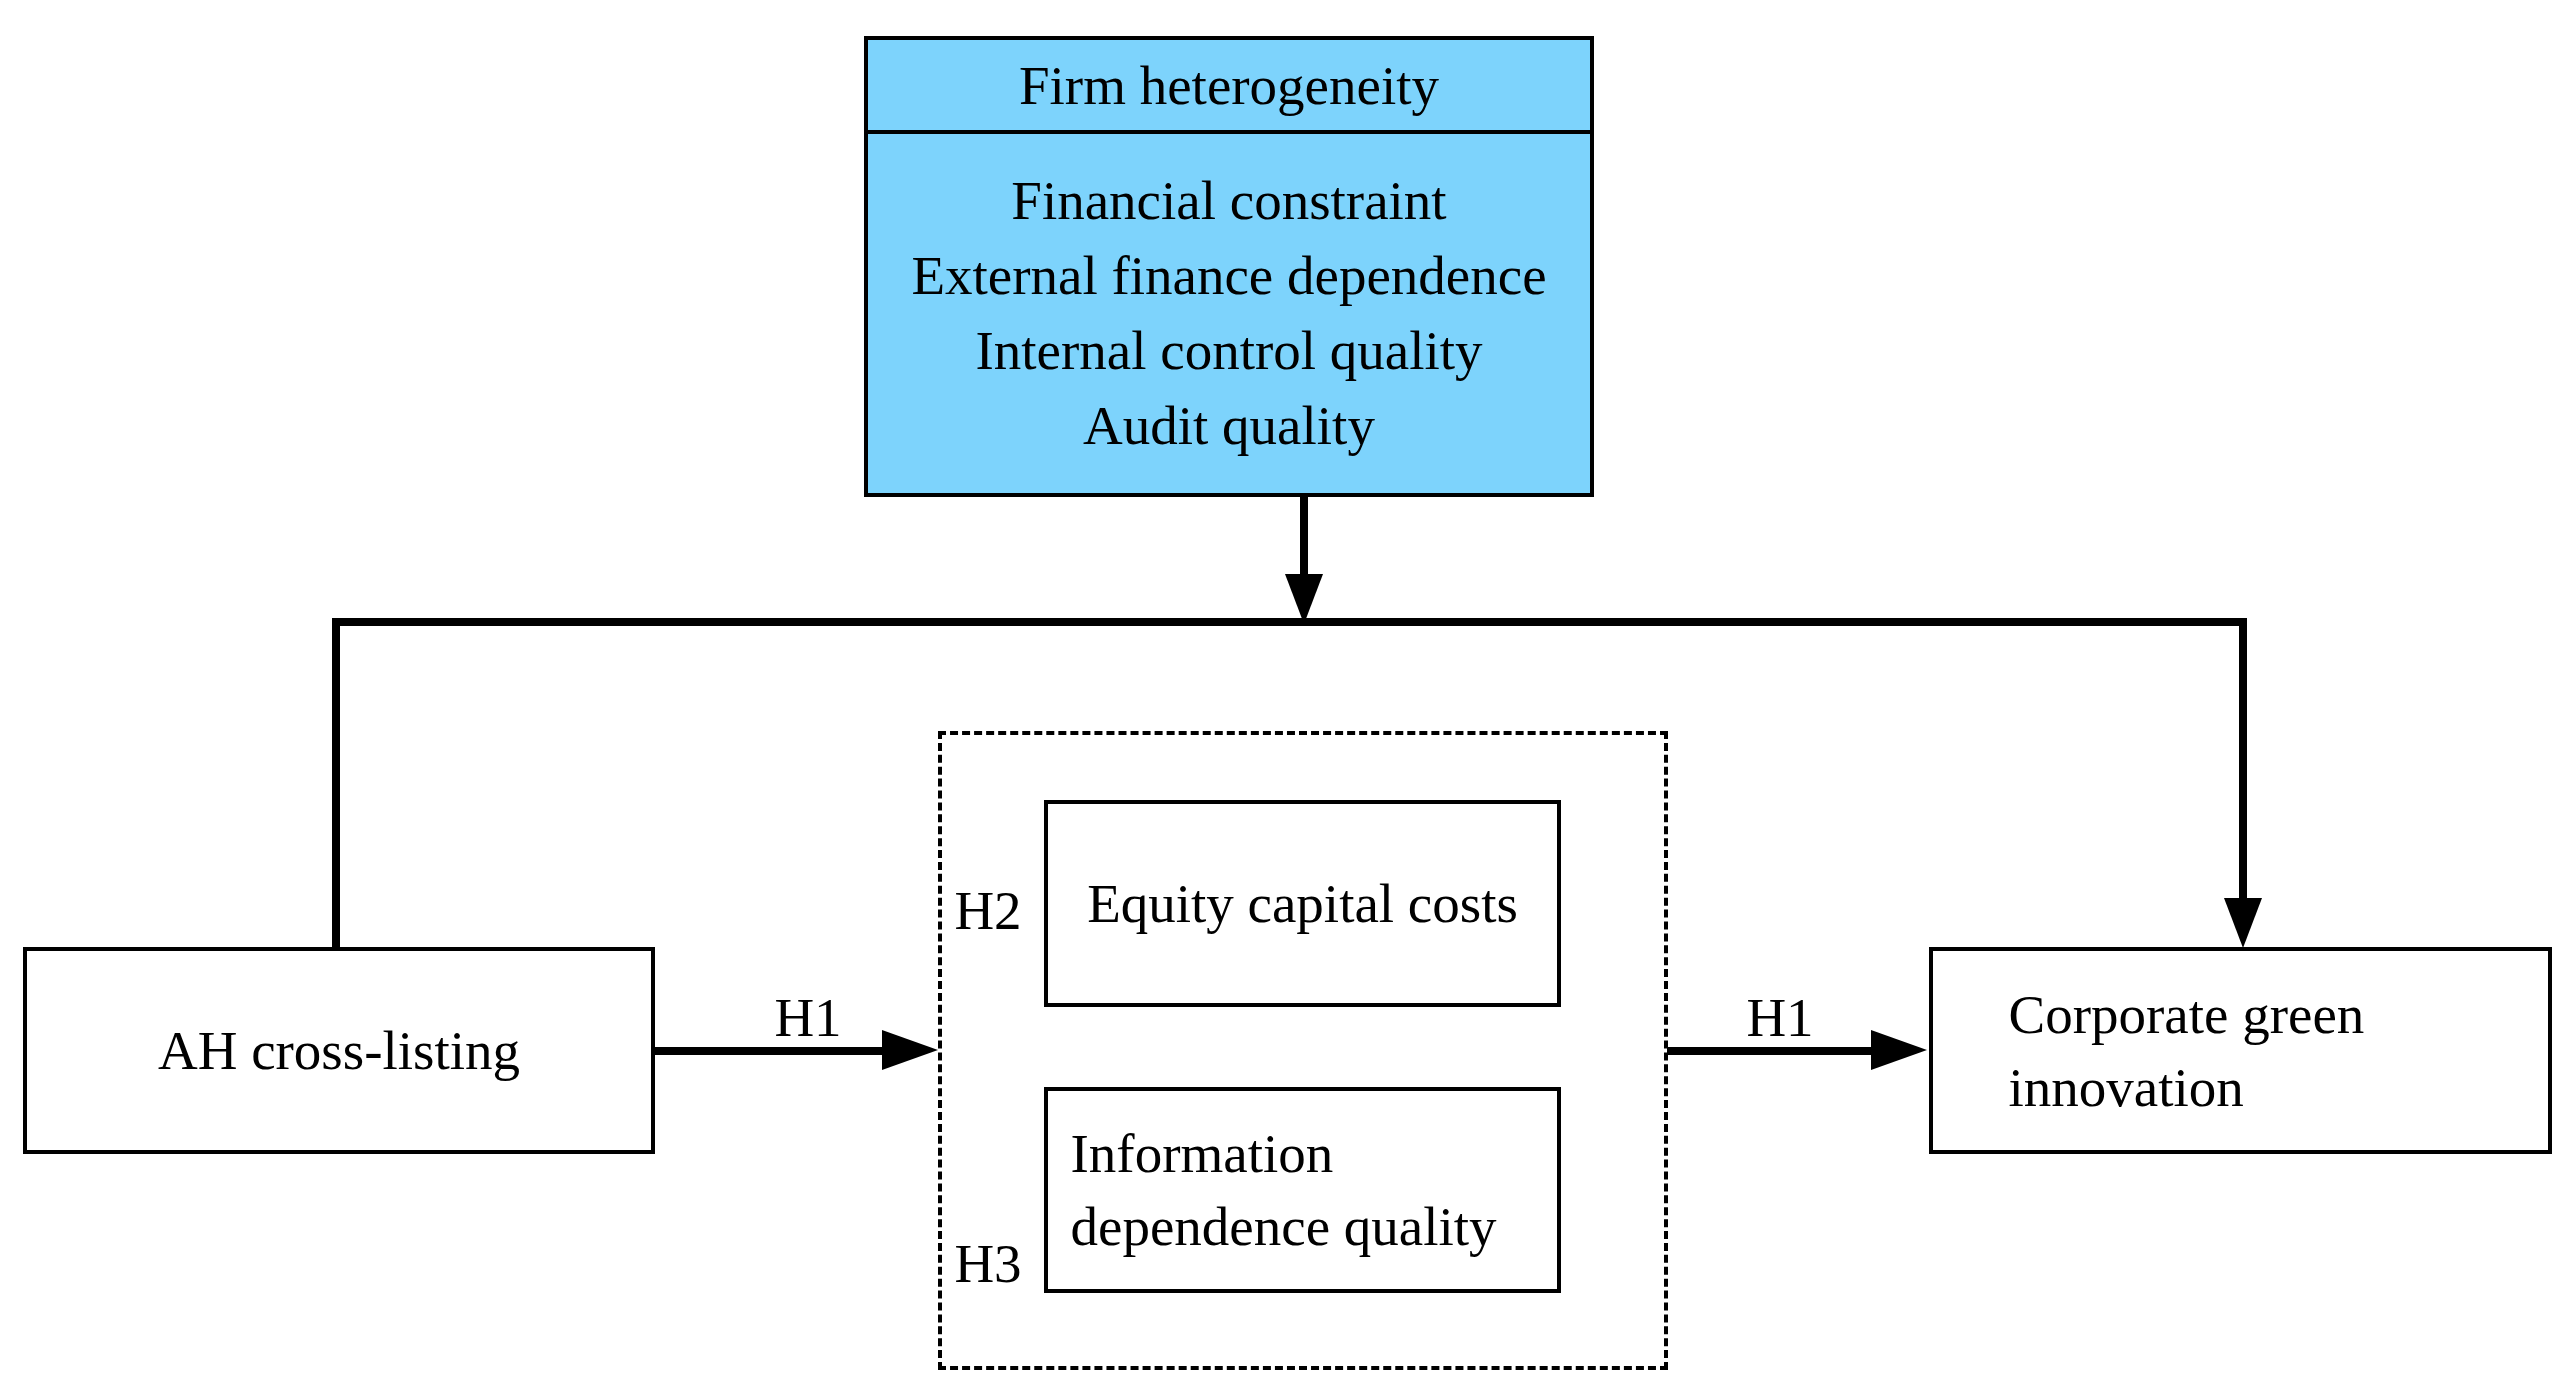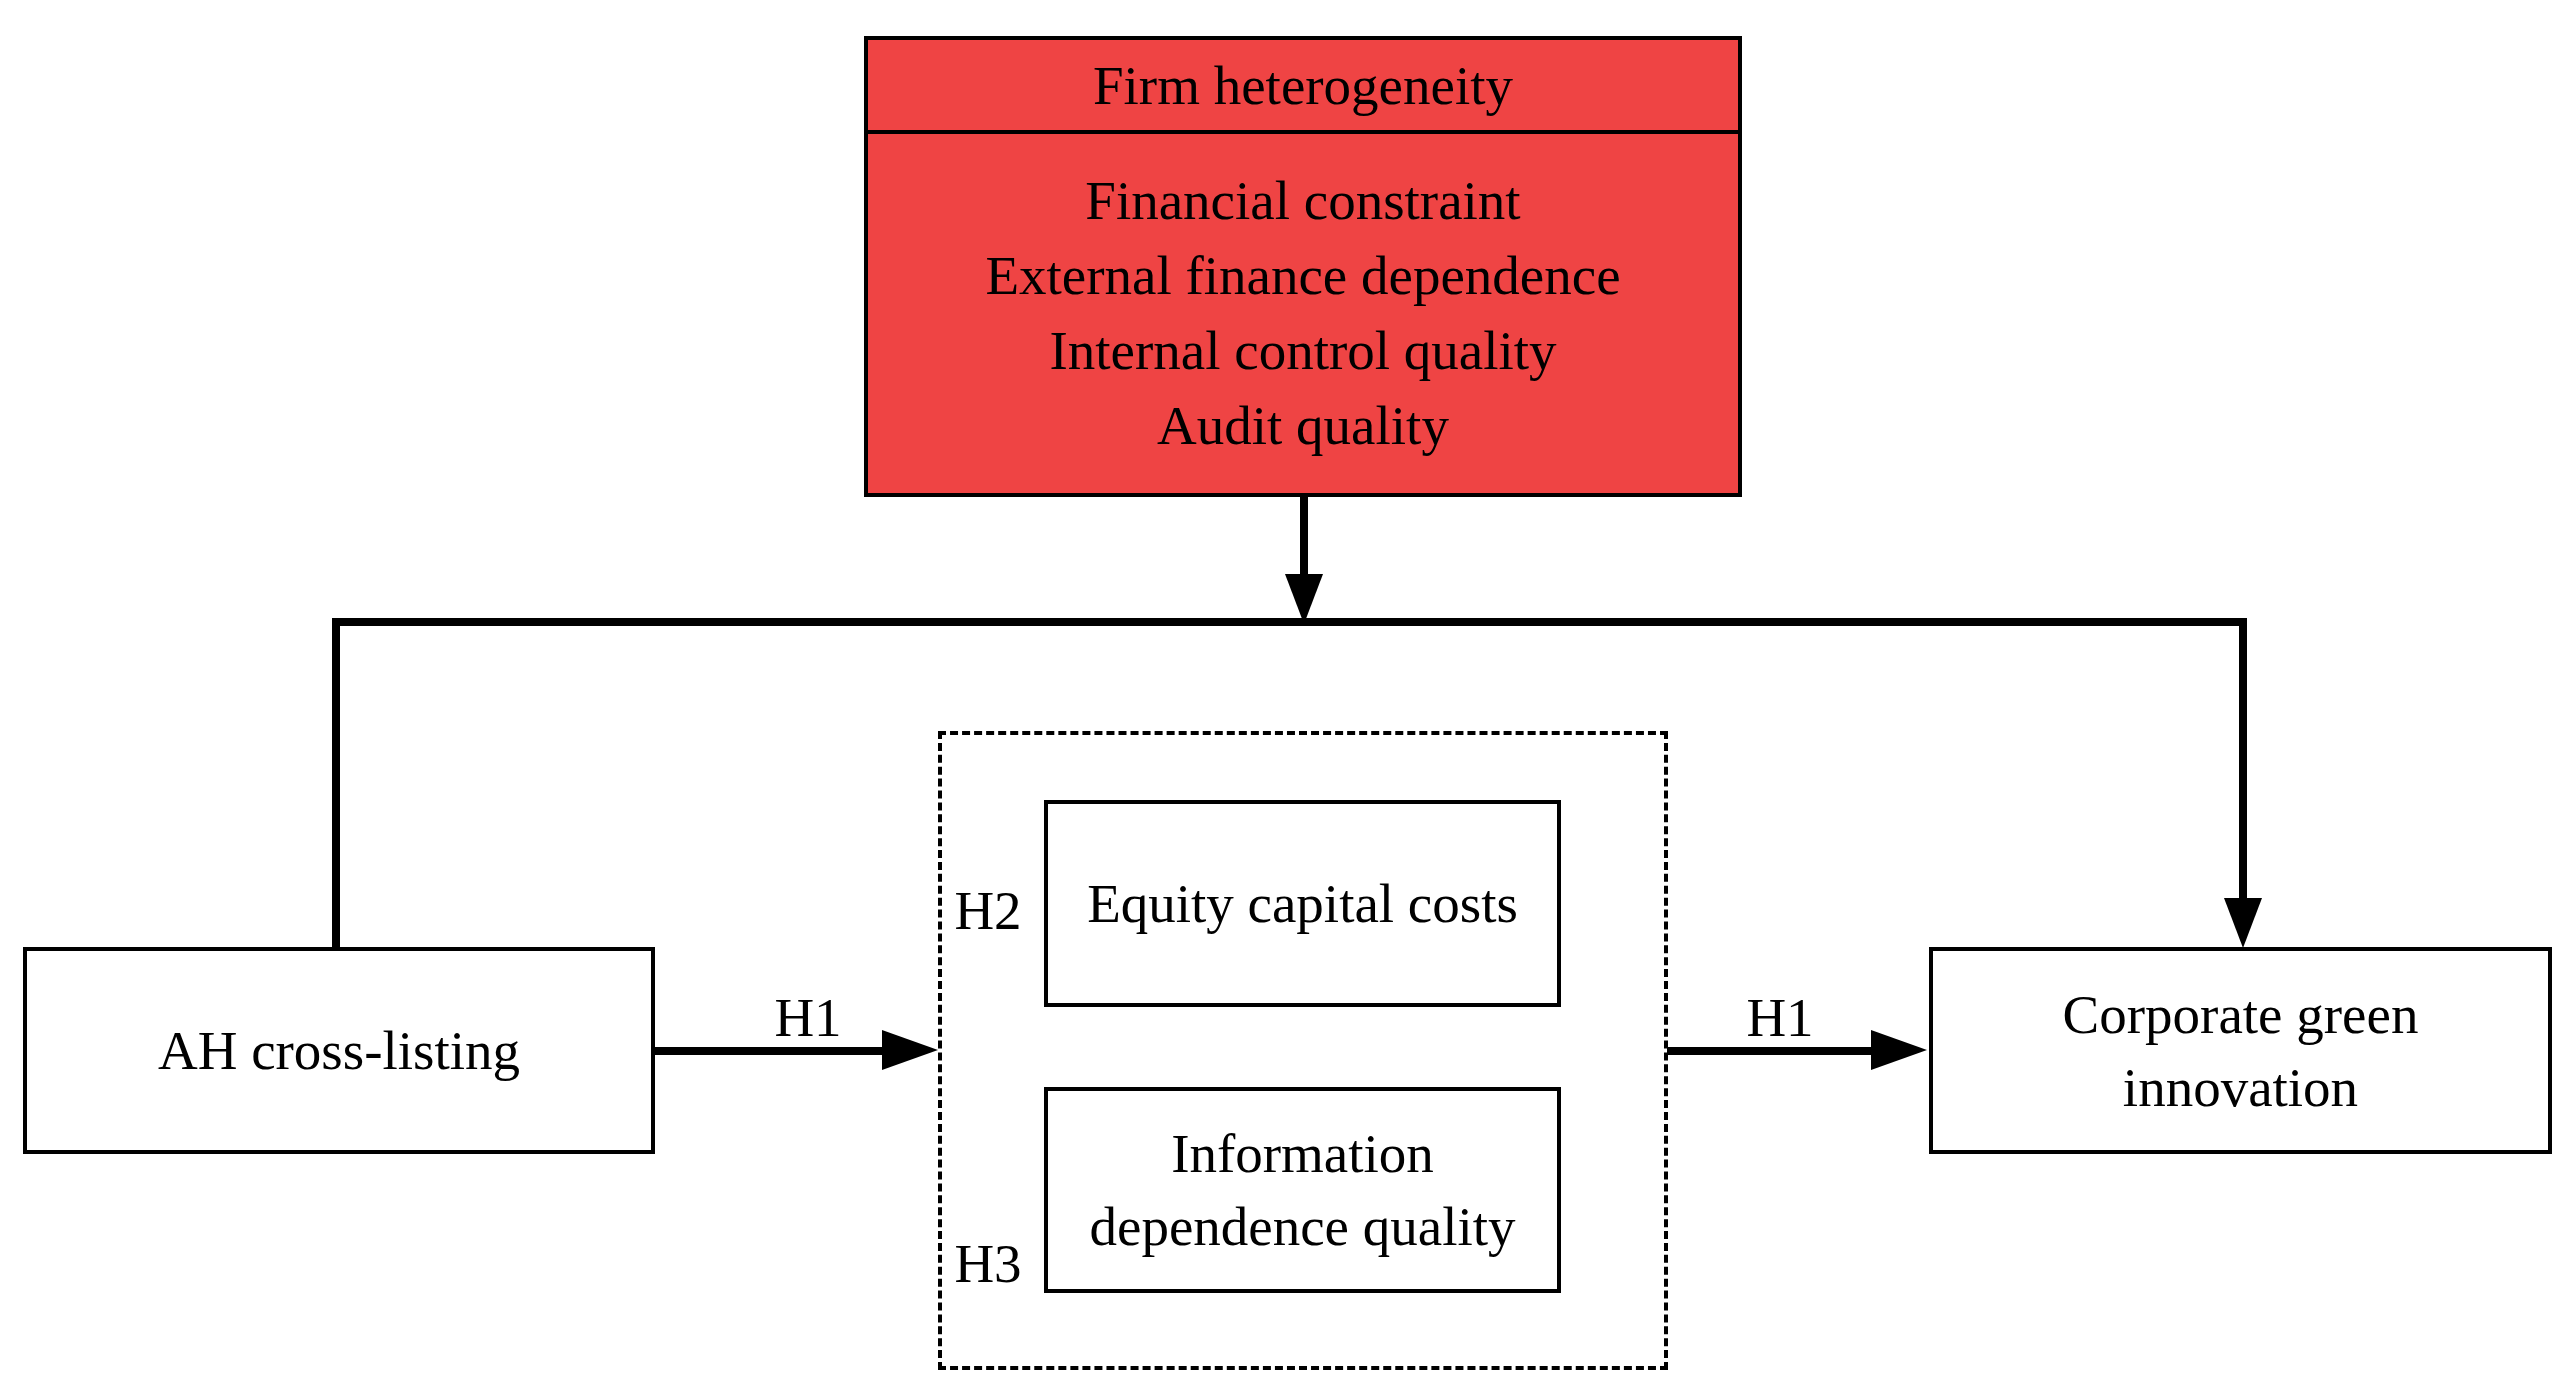--- a/index.html
+++ b/index.html
@@ -14,27 +14,27 @@
   }
   .abs { position: absolute; box-sizing: border-box; }
 
   
   .node {
     border: 4.1px solid #000000;
     background: #ffffff;
     display: flex;
     align-items: center;
     justify-content: center;
-    text-align: center;
+    text-align: left;
     font-size: 55px;
     line-height: 73px;
   }
 
   
-  .mod-box { left: 864px; top: 36px; width: 878px; height: 461px; border: 4.1px solid #000; background: #ef4444; }
+  .mod-box { left: 864px; top: 36px; width: 730px; height: 461px; border: 4.1px solid #000; background: #7dd3fc; }
   .mod-header {
     height: 94px;
     border-bottom: 4.1px solid #000000;
     box-sizing: border-box;
     display: flex; align-items: center; justify-content: center;
     font-size: 55px;
   }
   .mod-items {
     height: 358px;
     box-sizing: border-box;

